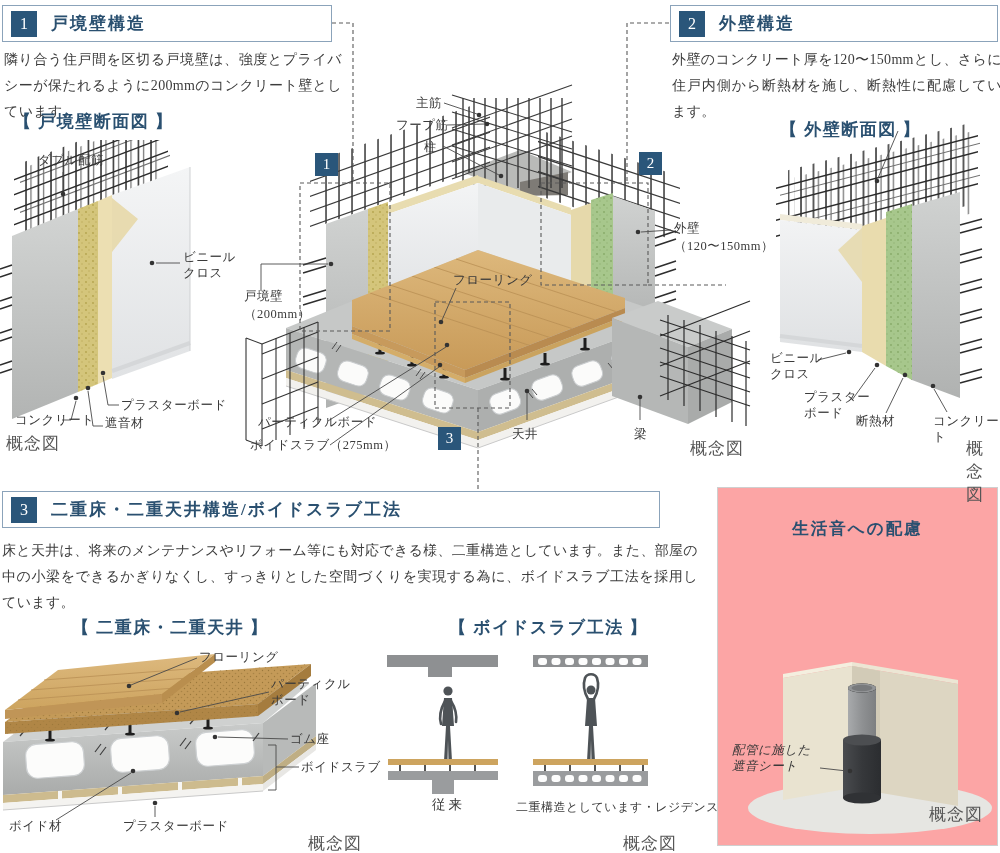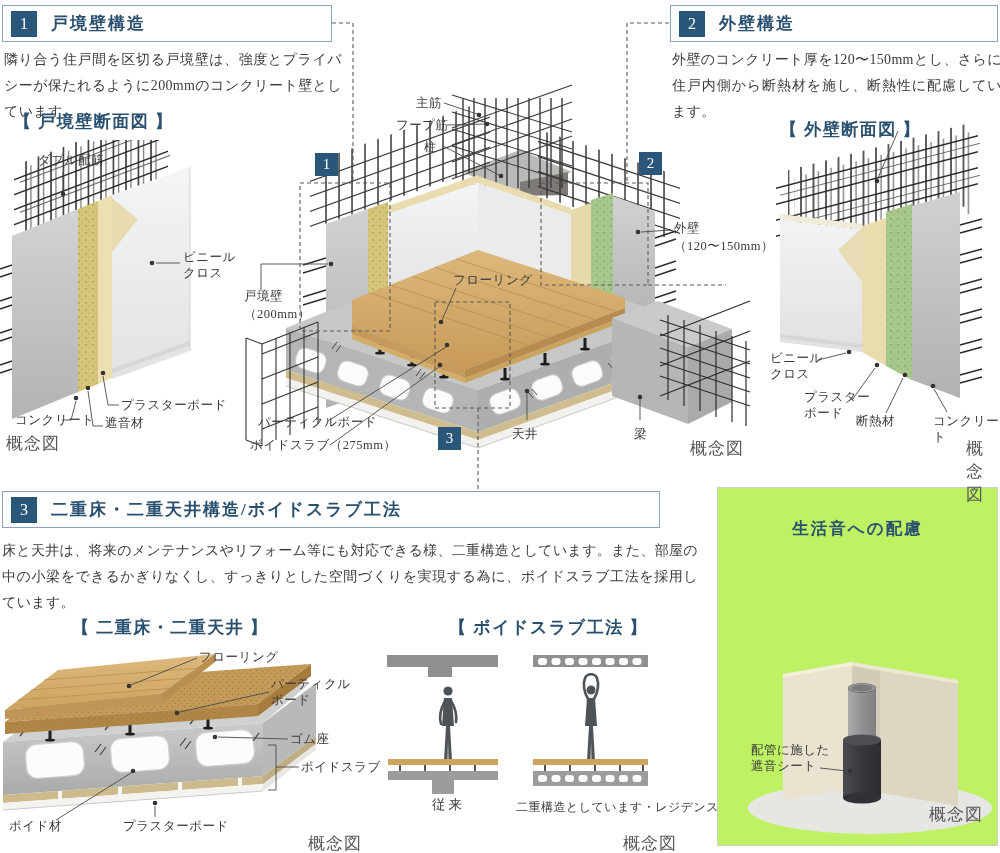--- a/index.html
+++ b/index.html
@@ -13,21 +13,21 @@
   .sec-title{color:#2a5070;font-size:17px;font-weight:bold;margin-left:14px;letter-spacing:2px;white-space:nowrap;}
   .body-text{position:absolute;font-size:14px;line-height:26px;color:#3c3c3c;letter-spacing:0.3px;text-align:justify;}
   .dtitle{position:absolute;font-size:17px;font-weight:bold;color:#2a5070;letter-spacing:1.5px;white-space:nowrap;margin-left:12px;}
   .lbl{position:absolute;font-size:12.5px;line-height:16px;color:#3a3a3a;letter-spacing:0.5px;
        white-space:pre-line;z-index:10;}
   .lbl.small{font-size:11.5px;}
   .cap{position:absolute;font-size:17px;color:#555;letter-spacing:1px;z-index:10;}
   .badge{position:absolute;width:23px;height:23px;background:#2a567a;color:#fff;font-size:15px;
          display:flex;align-items:center;justify-content:center;z-index:12;}
   .noise-box{position:absolute;left:717px;top:487px;width:281px;height:359px;box-sizing:border-box;
-             border:1px solid #cfcfcf;background:#bef264;}
+             border:1px solid #cfcfcf;background:#fca5a5;}
   .noise-title{position:absolute;left:0;top:30px;width:100%;text-align:center;font-size:16.5px;
                font-weight:bold;color:#2a5070;letter-spacing:2px;}
   .noise-body{position:absolute;left:26px;top:60px;width:236px;font-size:13px;line-height:22.5px;
               color:#3c3c3c;letter-spacing:0.5px;text-align:justify;}
   .overlay{pointer-events:none;z-index:5;}
 </style>
 </head>
 <body>
 
 <div class="page">
@@ -625,17 +625,17 @@
     <rect x="848" y="688" width="28" height="54" fill="url(#gPipe)"></rect>
     <ellipse cx="862" cy="688" rx="14" ry="4.5" fill="#94969"></ellipse>
     <ellipse cx="862" cy="688" rx="14" ry="4.5" fill="#949698"></ellipse>
     <ellipse cx="862" cy="688" rx="10.5" ry="3.3" fill="#787a7c"></ellipse>
     <rect x="843" y="740" width="38" height="58" fill="url(#gSleeve)"></rect>
     <ellipse cx="862" cy="740" rx="19" ry="5.5" fill="#4c4e51"></ellipse>
     <ellipse cx="862" cy="798" rx="19" ry="5.5" fill="#303235"></ellipse>
     <line x1="820" y1="768" x2="847" y2="771" stroke="#4a4a4a" stroke-width="0.9"></line>
     <circle cx="850" cy="771" r="2.3" fill="#333"></circle>
   </svg>
-  <div class="lbl" style="left:751px;top:742px;">配管に施した
+  <div class="lbl" style="left:732px;top:742px;font-style:italic;">配管に施した
 遮音シート</div>
   <div class="cap" style="left:929px;top:803px;">概念図</div>
 
 </div>
 
 </body></html>

